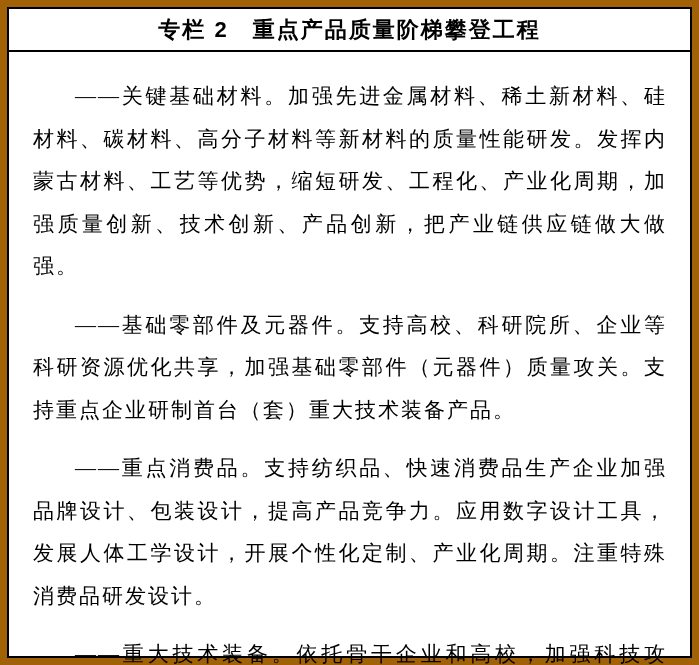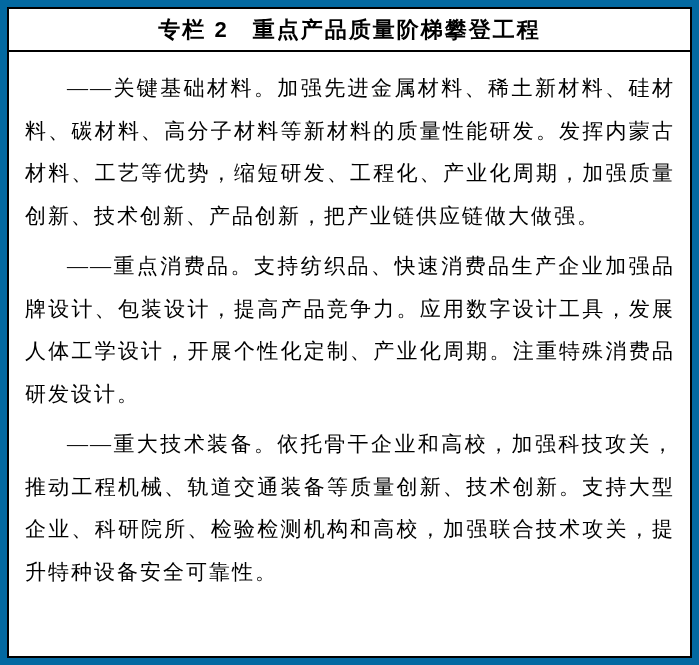--- a/index.html
+++ b/index.html
@@ -4,21 +4,21 @@
 <style>
   html, body {
     margin: 0;
     padding: 0;
     background: #ffffff;
   }
   .page {
     position: relative;
     width: 699px;
     height: 665px;
-    background: #0369a1;
+    background: #a16207;
     overflow: hidden;
   }
   .column-box {
     position: absolute;
     left: 7px;
     top: 7px;
     width: 681px;   
     height: 647px;  
     border: 2px solid #000000;
     background: #ffffff;
@@ -43,32 +43,33 @@
     padding: 7px 7px 0 8px;
     font-family: "Liberation Serif", "DejaVu Serif", serif;
     font-size: 21px;
     line-height: 42.5px;
     color: #000000;
     text-align: justify;
     text-justify: inter-character;
     letter-spacing: 2px;
   }
   .body-area p {
-    margin: 8px;
+    margin: 16px;
     padding: 0;
     text-indent: 2em;
   }
 </style>
 </head>
 <body>
 
 <div class="page">
   <div class="column-box">
     <div class="title-row">
       <span class="title-text">专栏 2　重点产品质量阶梯攀登工程</span>
     </div>
     <div class="body-area">
       <p>——关键基础材料。加强先进金属材料、稀土新材料、硅材料、碳材料、高分子材料等新材料的质量性能研发。发挥内蒙古材料、工艺等优势，缩短研发、工程化、产业化周期，加强质量创新、技术创新、产品创新，把产业链供应链做大做强。</p>
+      <p>——基础零部件及元器件。支持高校、科研院所、企业等科研资源优化共享，加强基础零部件（元器件）质量攻关。支持重点企业研制首台（套）重大技术装备产品。</p>
       <p>——重点消费品。支持纺织品、快速消费品生产企业加强品牌设计、包装设计，提高产品竞争力。应用数字设计工具，发展人体工学设计，开展个性化定制、产业化周期。注重特殊消费品研发设计。</p>
       <p>——重大技术装备。依托骨干企业和高校，加强科技攻关，推动工程机械、轨道交通装备等质量创新、技术创新。支持大型企业、科研院所、检验检测机构和高校，加强联合技术攻关，提升特种设备安全可靠性。</p>
     </div>
   </div>
 </div>
 
 </body></html>

